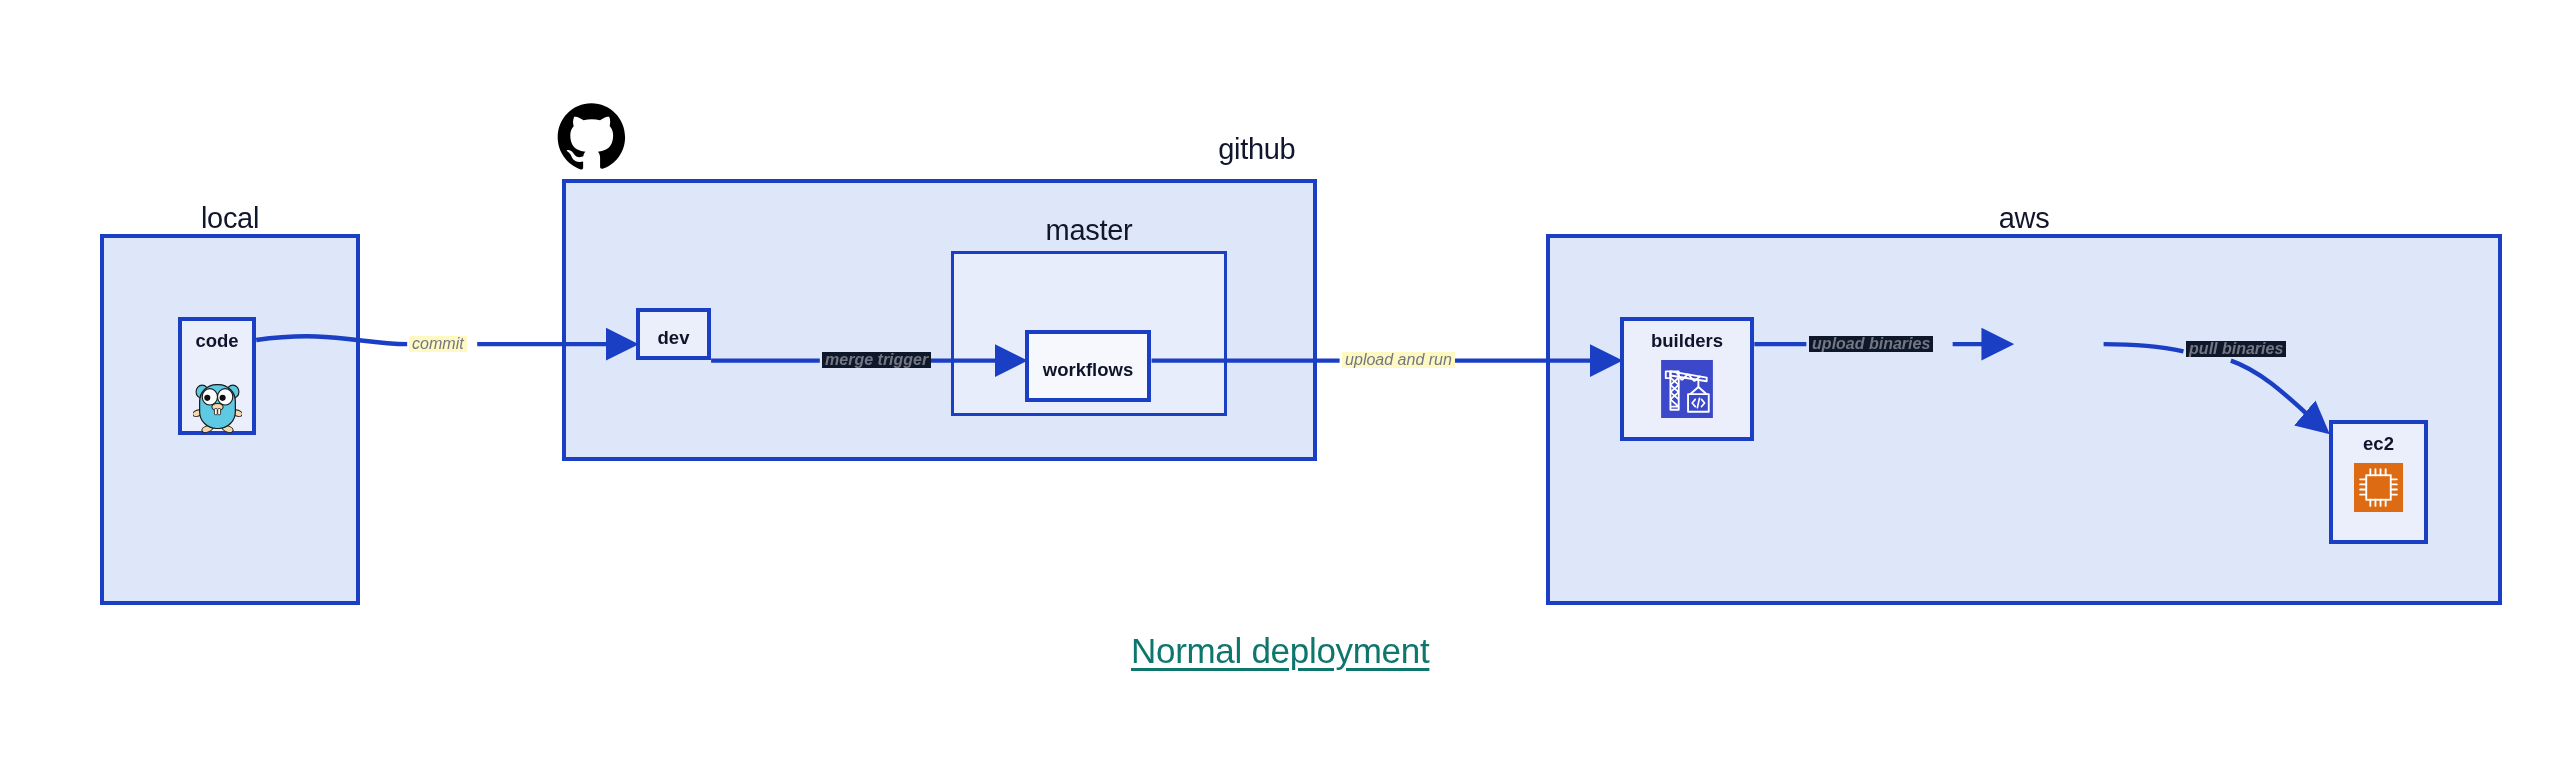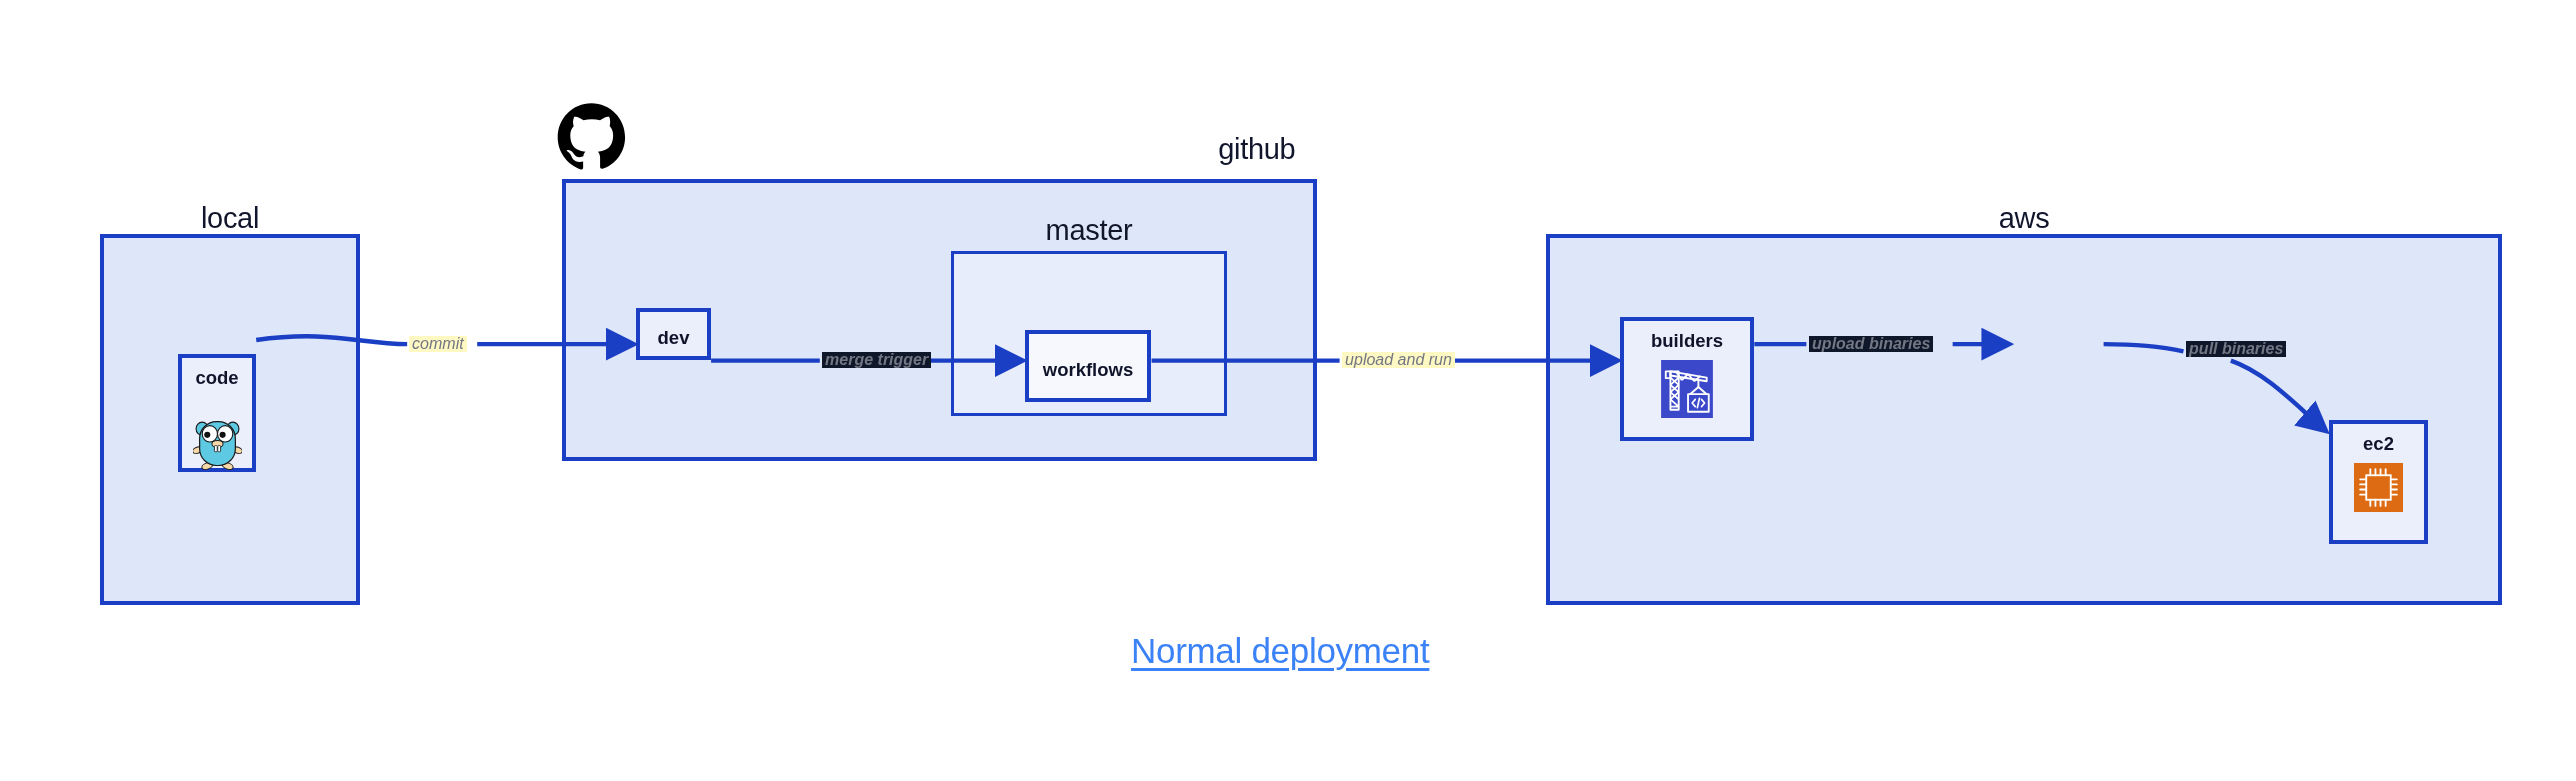--- a/index.html
+++ b/index.html
@@ -76,21 +76,21 @@
     white-space: nowrap;
     line-height: 1;
     background: #fef9c3;
     padding: 0 3.1px;
   }
   .edge-label.on-group { background: #0f172a; font-weight: bold; }
 
   
   #diagram-title {
     position: absolute;
-    color: #3b82f6;
+    color: #0f766e;
     font-size: 35px;
     font-weight: 400;
     letter-spacing: -0.3px;
     text-decoration: underline;
     text-underline-offset: 5.2px;
     text-decoration-thickness: 2.6px;
     white-space: nowrap;
     line-height: 1;
   }
 
@@ -104,21 +104,21 @@
   }
 </style>
 </head>
 <body>
 
 <div id="canvas">
 
   <div class="group-label" style="left:100px; top:204px; width:260px; text-align:center;">local</div>
   <div class="group" id="group-local" style="left:100px; top:234px; width:260px; height:371px;"></div>
 
-  <div class="node" id="node-code" style="left:178px; top:354px; width:78px; height:118px;gap:16px;">
+  <div class="node" id="node-code" style="left:178px; top:317px; width:78px; height:118px;gap:16px;">
     <div class="node-label">code</div>
     <div class="node-icon">
       <svg width="49" height="57" viewBox="0 0 96 110">
 
         <ellipse cx="18" cy="30" rx="12" ry="13" fill="#5dc9e2" stroke="#1a1a1a" stroke-width="2.2"></ellipse>
         <ellipse cx="78" cy="30" rx="12" ry="13" fill="#5dc9e2" stroke="#1a1a1a" stroke-width="2.2"></ellipse>
 
         <ellipse cx="9" cy="72" rx="10" ry="6" fill="#f6d8a8" stroke="#1a1a1a" stroke-width="2" transform="rotate(-18 9 72)"></ellipse>
         <ellipse cx="87" cy="72" rx="10" ry="6" fill="#f6d8a8" stroke="#1a1a1a" stroke-width="2" transform="rotate(18 87 72)"></ellipse>
 

